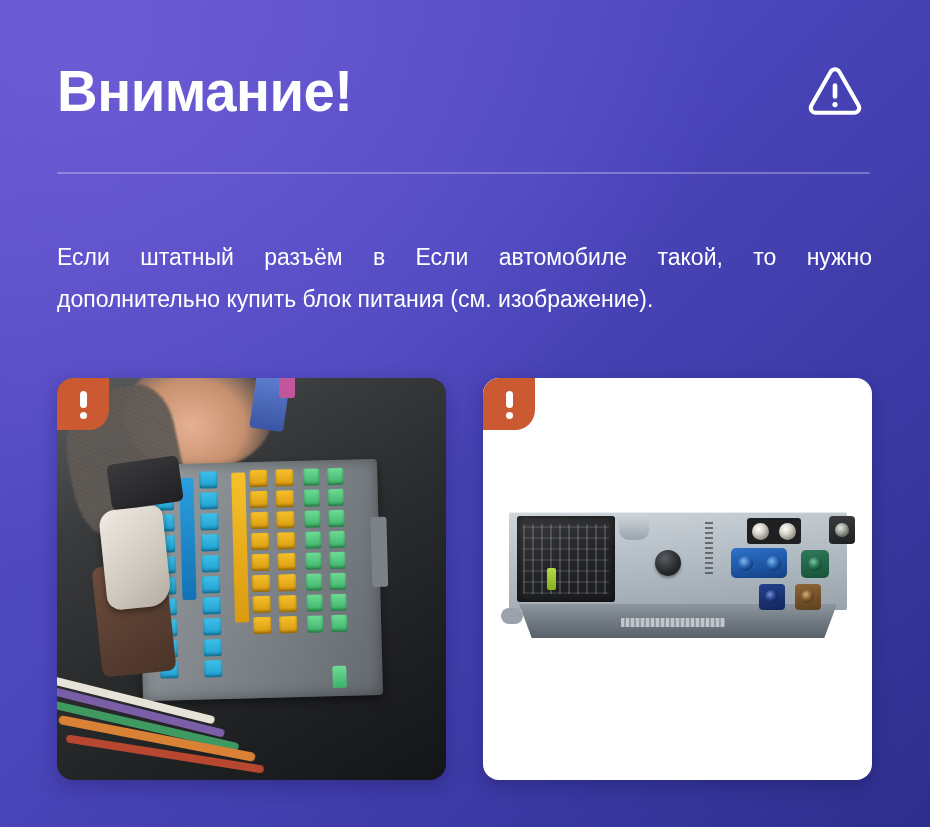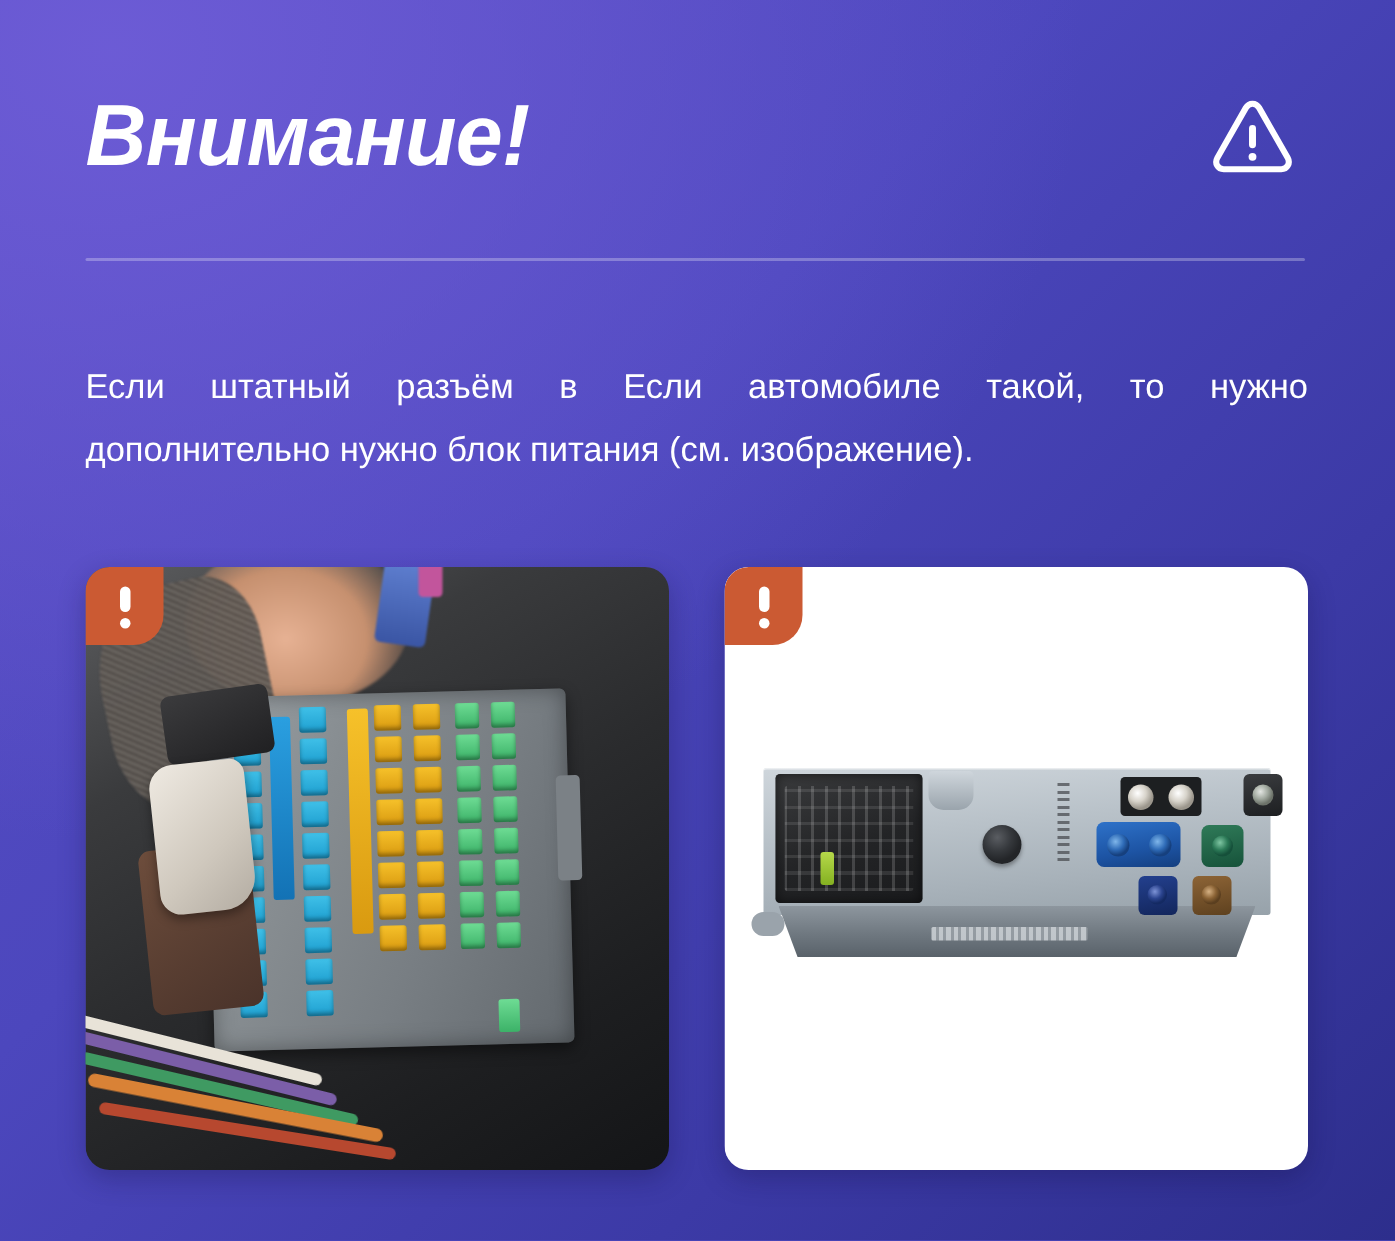--- a/index.html
+++ b/index.html
@@ -28,21 +28,20 @@
   
   .header {
     position: absolute;
     left: 57px;
     top: 48px;
     width: 813px;
     height: 86px;
     display: flex;
     align-items: center;
     justify-content: space-between;
-    font-style: italic;
   }
   .page-title {
     font-size: 58px;
     line-height: 1;
     font-weight: 900;
     color: #ffffff;
     letter-spacing: -0.5px;
     white-space: nowrap;
     transform: scaleX(0.97);
     transform-origin: left center;
@@ -515,21 +514,21 @@
       <path d="M32 9.5 C34 9.5 35.6 10.6 36.6 12.3 L56.2 46.7 C57.2 48.5 57.2 50.4 56.3 52.0 C55.4 53.6 53.8 54.5 51.8 54.5 L12.2 54.5 C10.2 54.5 8.6 53.6 7.7 52.0 C6.8 50.4 6.8 48.5 7.8 46.7 L27.4 12.3 C28.4 10.6 30 9.5 32 9.5 Z" fill="none" stroke="#ffffff" stroke-width="4.2" stroke-linejoin="round"></path>
       <rect x="29.6" y="24" width="4.8" height="16" rx="2.4" fill="#ffffff"></rect>
       <circle cx="32" cy="46" r="2.7" fill="#ffffff"></circle>
     </svg>
   </div>
 
   <div class="divider"></div>
 
   <div class="body-copy">
     <div class="line-1">Если штатный разъём в Если автомобиле такой, то нужно</div>
-    <div class="line-2">дополнительно нужно блок питания (см. изображение).</div>
+    <div class="line-2">дополнительно купить блок питания (см. изображение).</div>
   </div>
 
   <div class="cards">
 
     <div class="card">
       <div class="photo-left">
         <div class="pl-hand"></div>
         <div class="pl-thumb"></div>
         <div class="pl-cloth"></div>
         <div class="pl-bluebit"></div>

